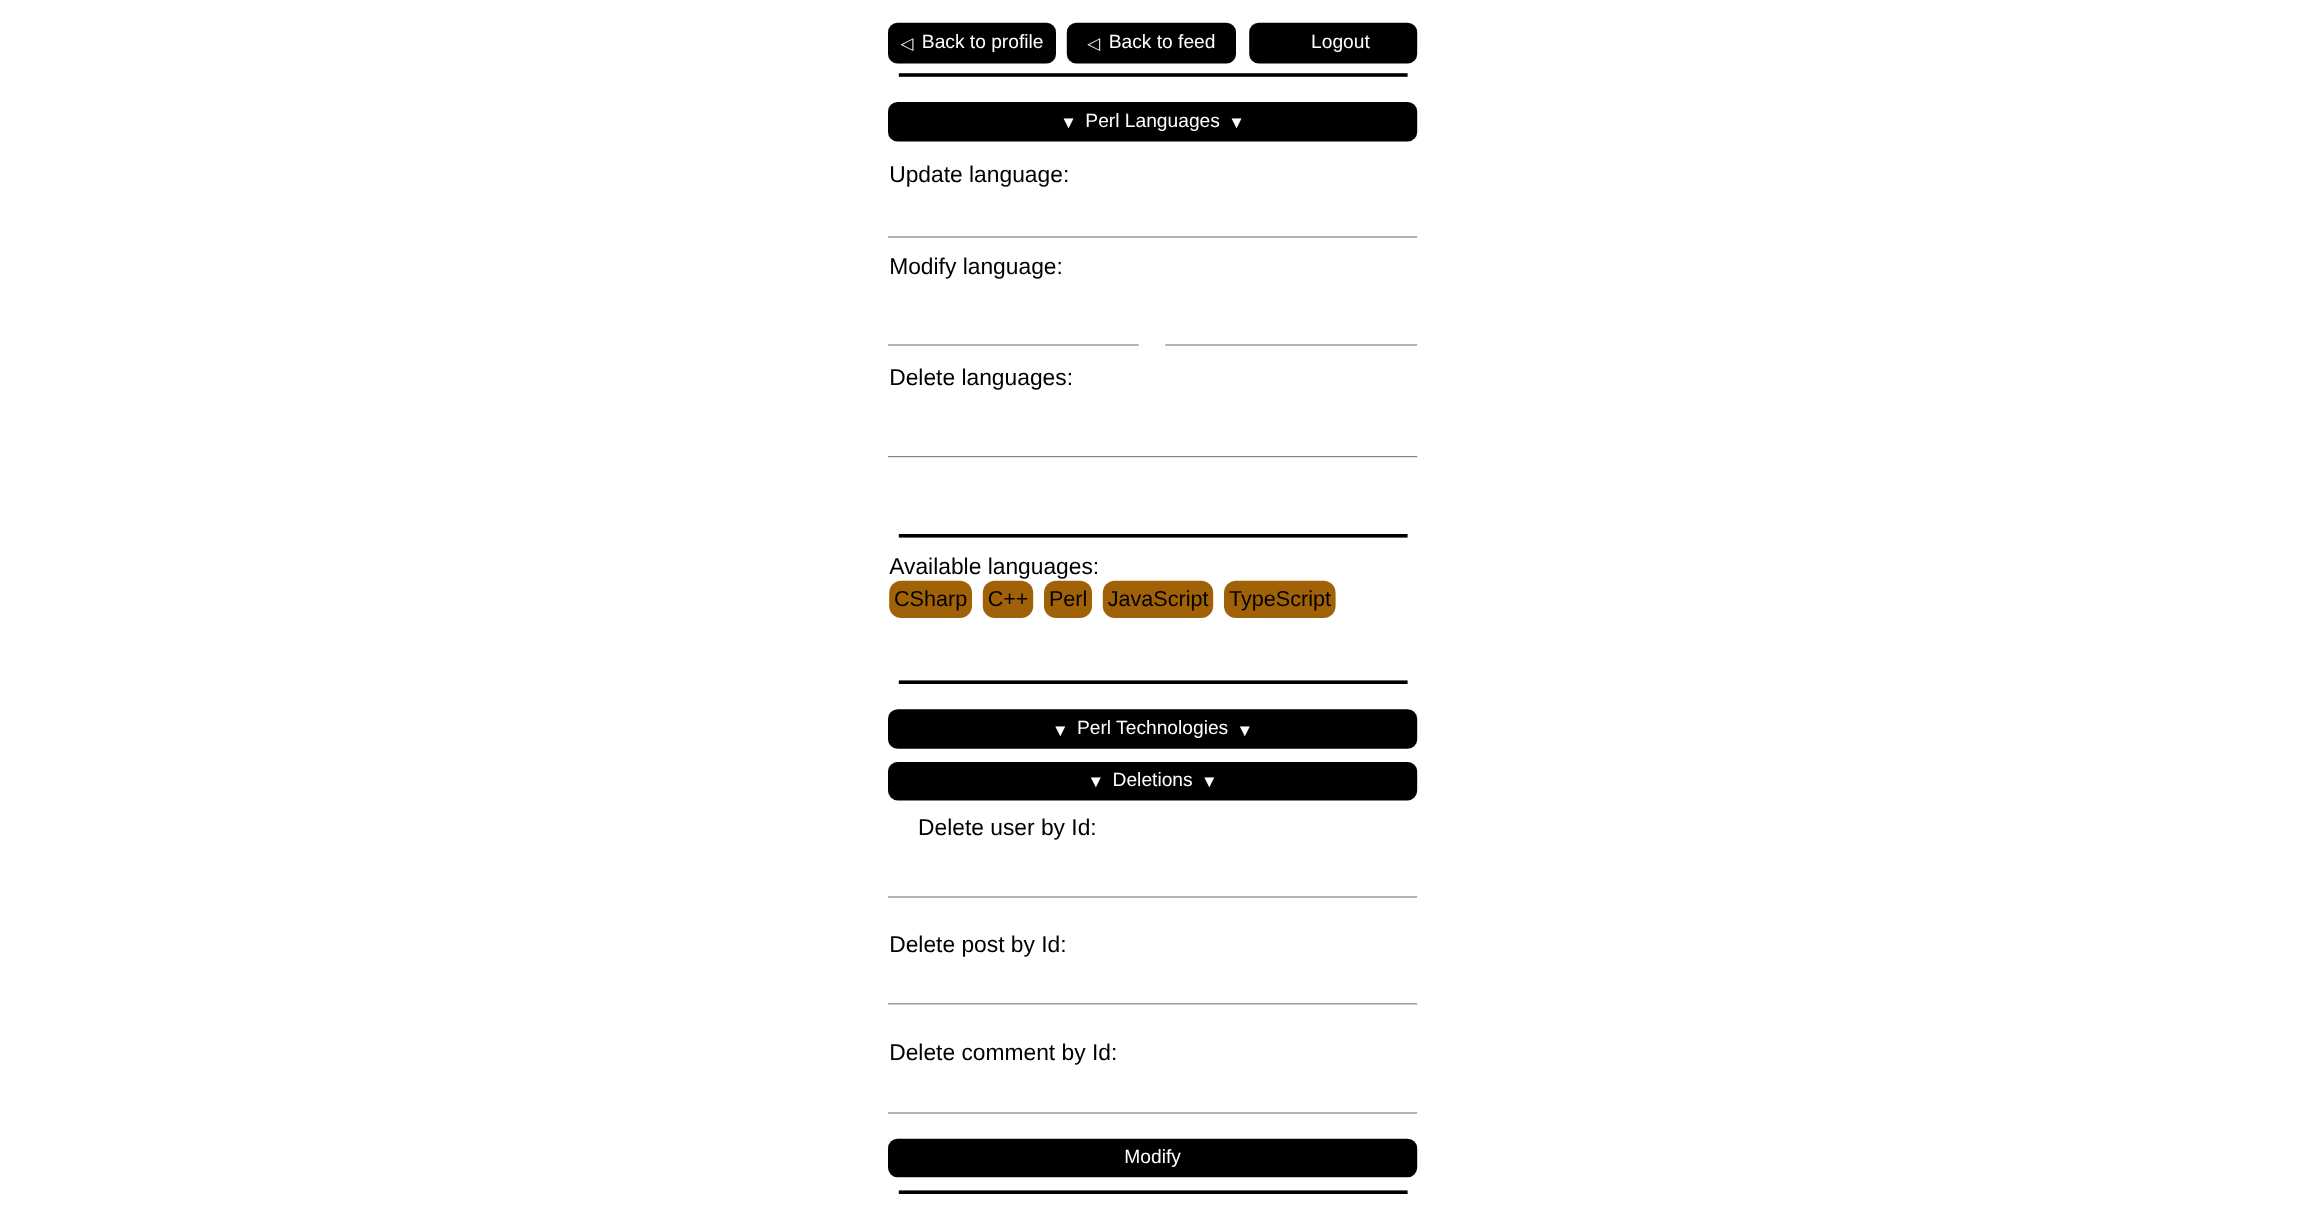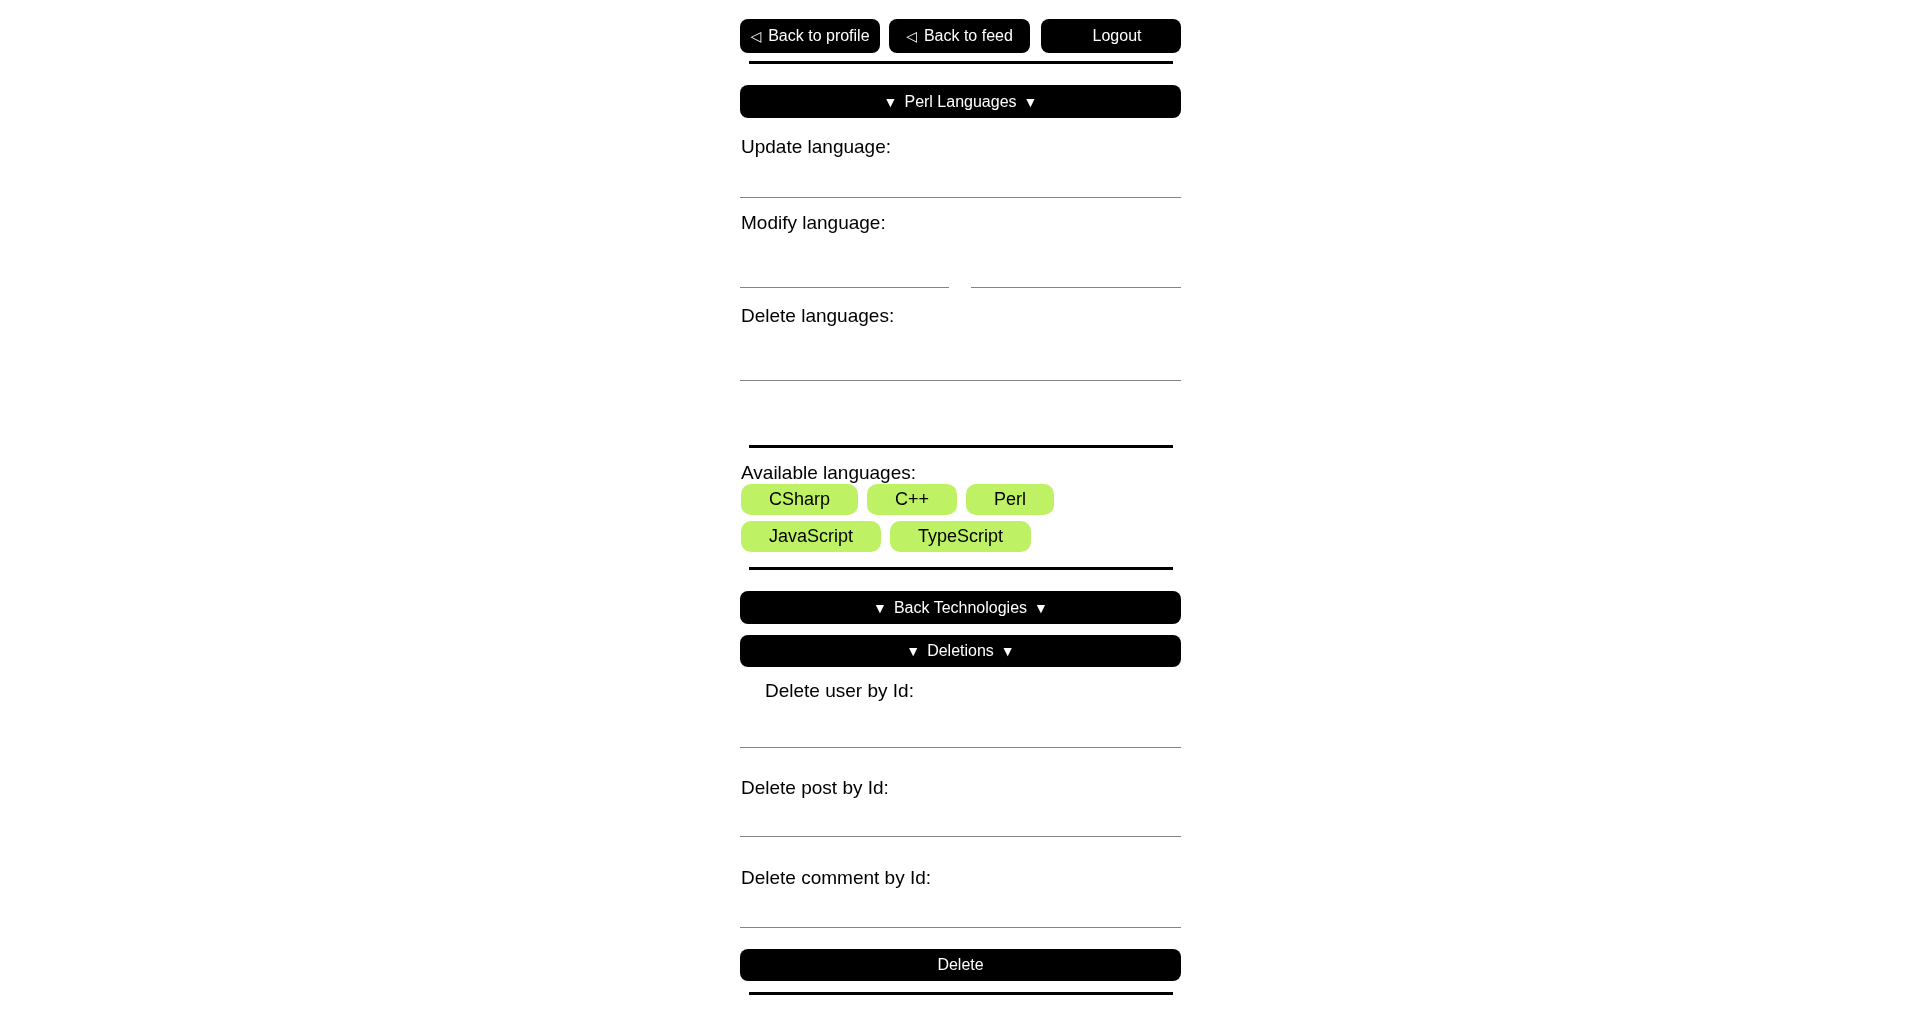--- a/index.html
+++ b/index.html
@@ -84,24 +84,24 @@
   #in-delete-post   { top: 798px; }
   #in-delete-comment{ top: 889px; }
   .chips {
     position: absolute;
     left: 1px; top: 484px; width: 440px;
     display: flex;
     flex-wrap: wrap;
     gap: 6px 9px;
   }
   .chip {
-    background: #bef264;
+    background: #a16207;
     color: #000000;
     border-radius: 10px;
-    padding: 4px 28px;
+    padding: 4px 4px;
     font-size: 18px;
     line-height: 23px;
   }
 </style>
 </head>
 <body>
 
 <div class="col">
 
   <button class="btn nav-btn" id="btn-back-profile">
@@ -143,38 +143,38 @@
     <span class="chip">C++</span>
     <span class="chip">Perl</span>
     <span class="chip">JavaScript</span>
     <span class="chip">TypeScript</span>
   </div>
 
   <div class="divider" id="hr-3"></div>
 
   <button class="btn full" id="btn-edit-technologies">
     <span class="tri">▼</span>
-    <span>Back Technologies</span>
+    <span>Perl Technologies</span>
     <span class="tri">▼</span>
   </button>
 
   <button class="btn full" id="btn-deletions">
     <span class="tri">▼</span>
     <span>Deletions</span>
     <span class="tri">▼</span>
   </button>
 
   <div class="lbl" id="lbl-delete-user">Delete user by Id:</div>
   <input class="uinput" id="in-delete-user" value="" style="">
 
   <div class="lbl" id="lbl-delete-post">Delete post by Id:</div>
   <input class="uinput" id="in-delete-post" value="" style="">
 
   <div class="lbl" id="lbl-delete-comment">Delete comment by Id:</div>
   <input class="uinput" id="in-delete-comment" value="" style="">
 
   <button class="btn full" id="btn-delete">
-    <span>Delete</span>
+    <span>Modify</span>
   </button>
 
   <div class="divider" id="hr-4"></div>
 
 </div>
 
 </body></html>

